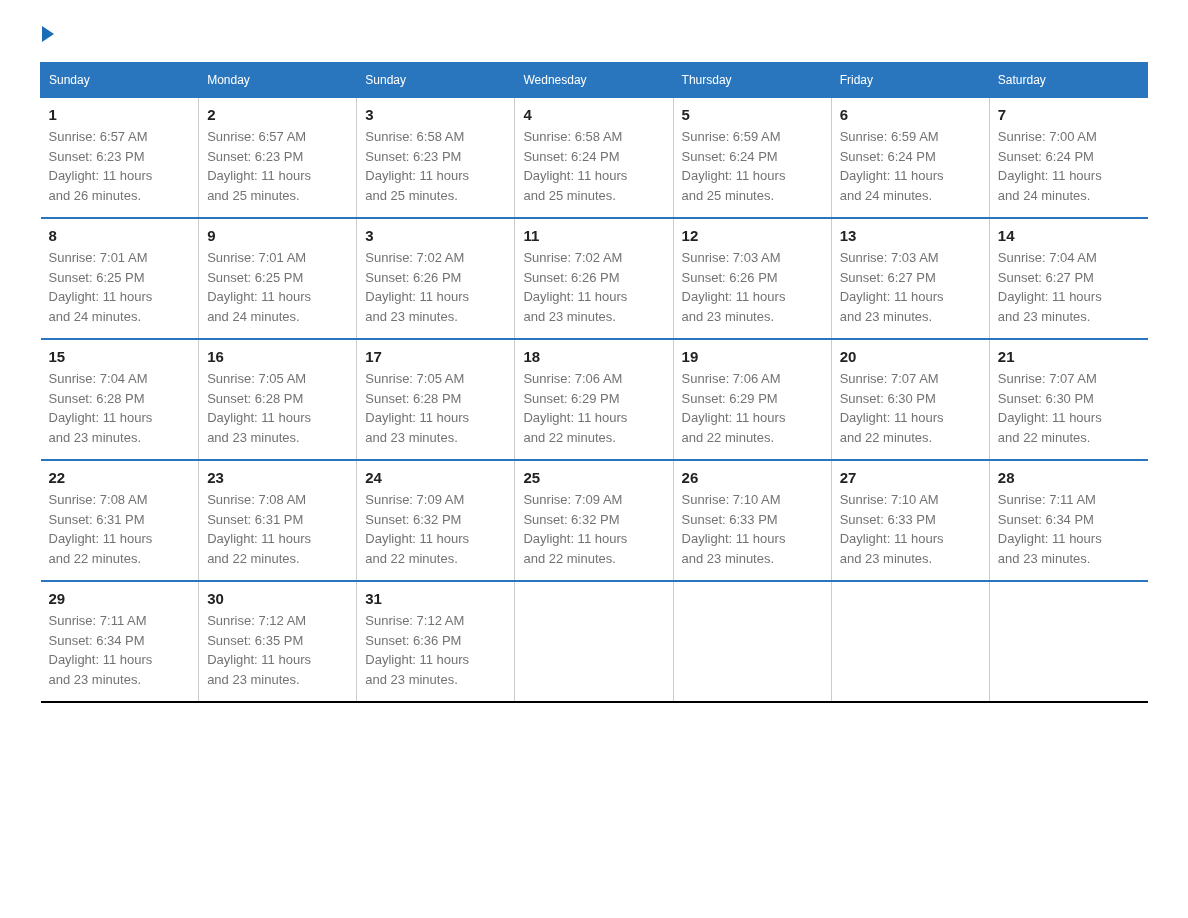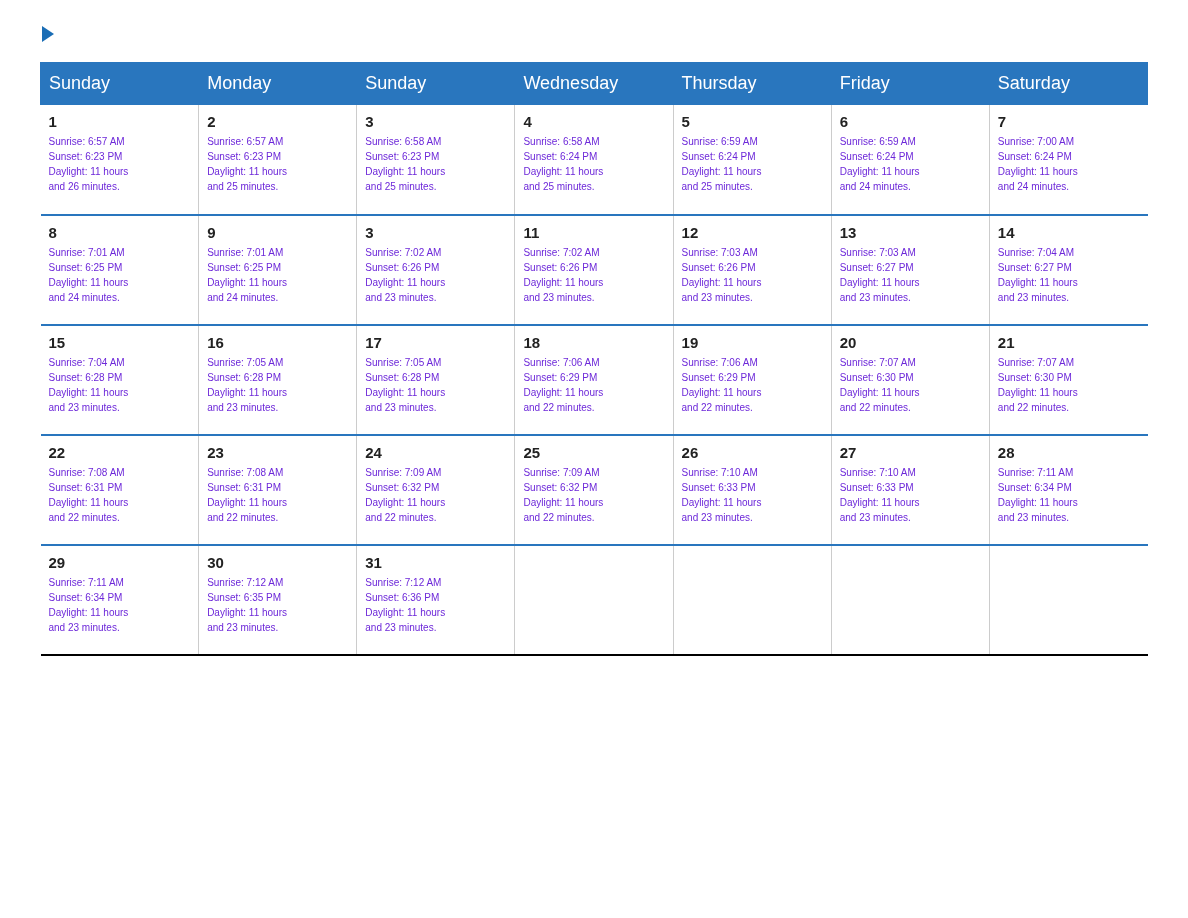--- a/index.html
+++ b/index.html
@@ -56,21 +56,21 @@
     table {
       width: 100%;
       border-collapse: collapse;
       table-layout: fixed;
     }
     thead tr {
       background-color: #2976be;
     }
     thead th {
       color: #fff;
-      font-size: 18px;
+      font-size: 12px;
       font-weight: normal;
       padding: 10px 8px;
       text-align: left;
       border: 1px solid #2976be;
     }
     tbody tr {
       border-bottom: 2px solid #2976be;
     }
     tbody td {
       vertical-align: top;
@@ -84,23 +84,23 @@
       border-right: none;
     }
     .day-num {
       font-size: 15px;
       font-weight: bold;
       color: #222;
       margin-bottom: 4px;
       display: block;
     }
     .day-info {
-      font-size: 10px;
+      font-size: 13px;
       line-height: 1.5;
-      color: #6d28d9;
+      color: #737373;
     }
     tbody tr:last-child {
       border-bottom: 2px solid #000000;
     }
     .empty-cell {
       background: #fff;
     }
   </style>
 </head>
 <body>

